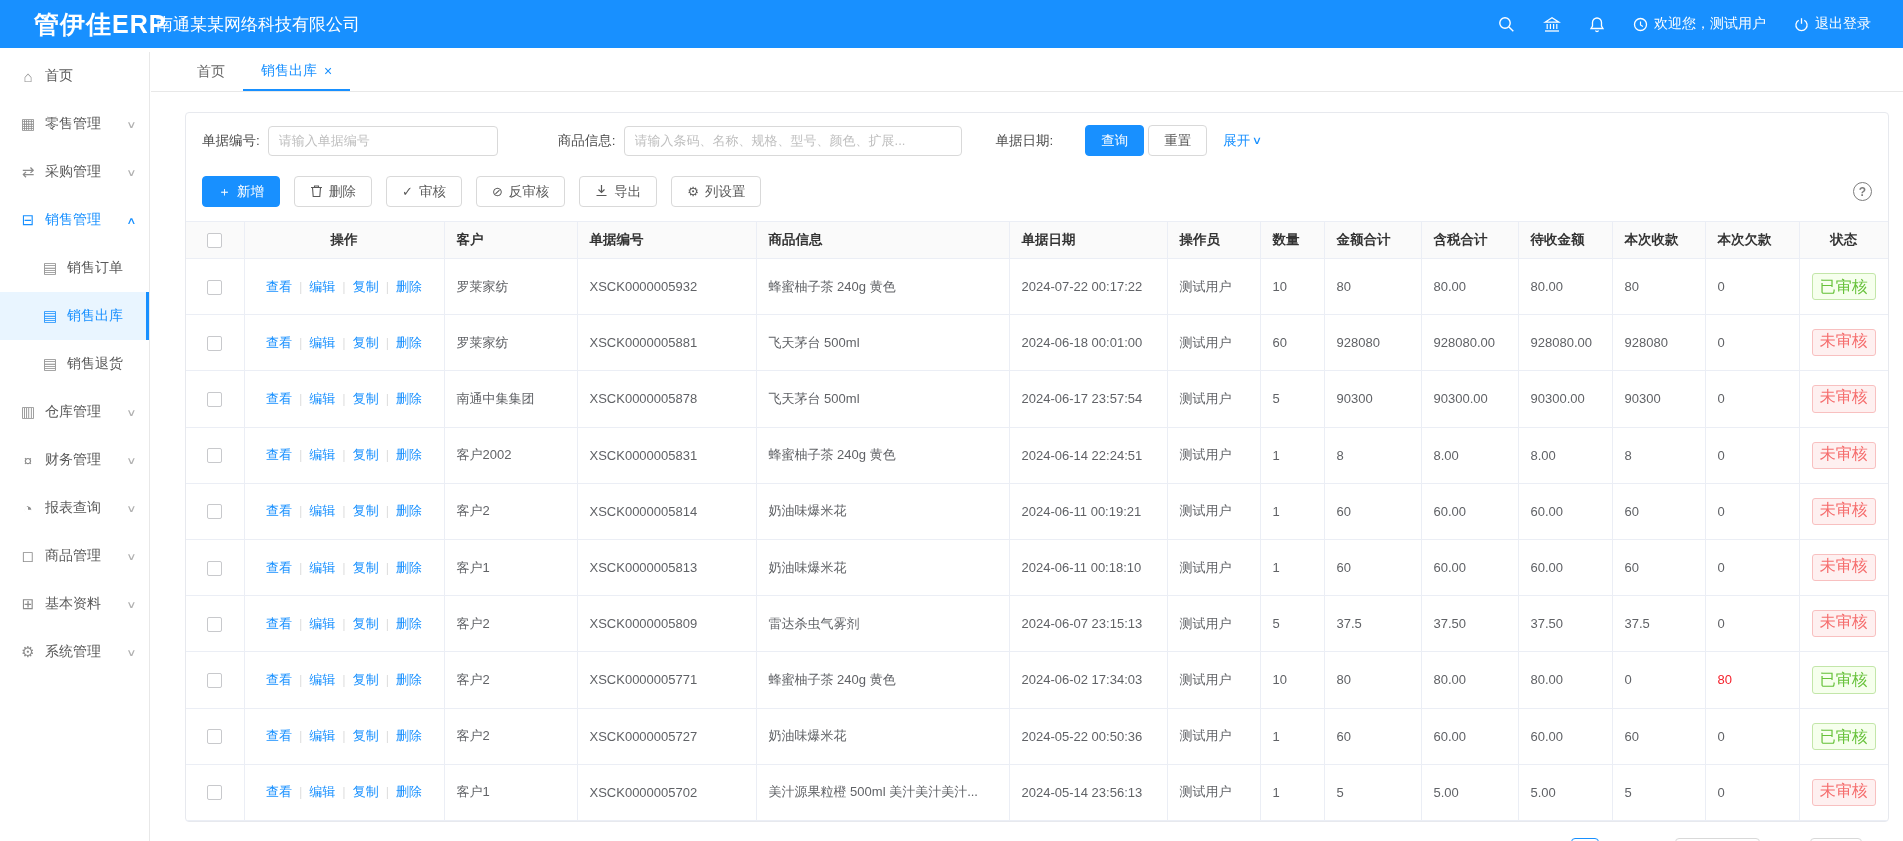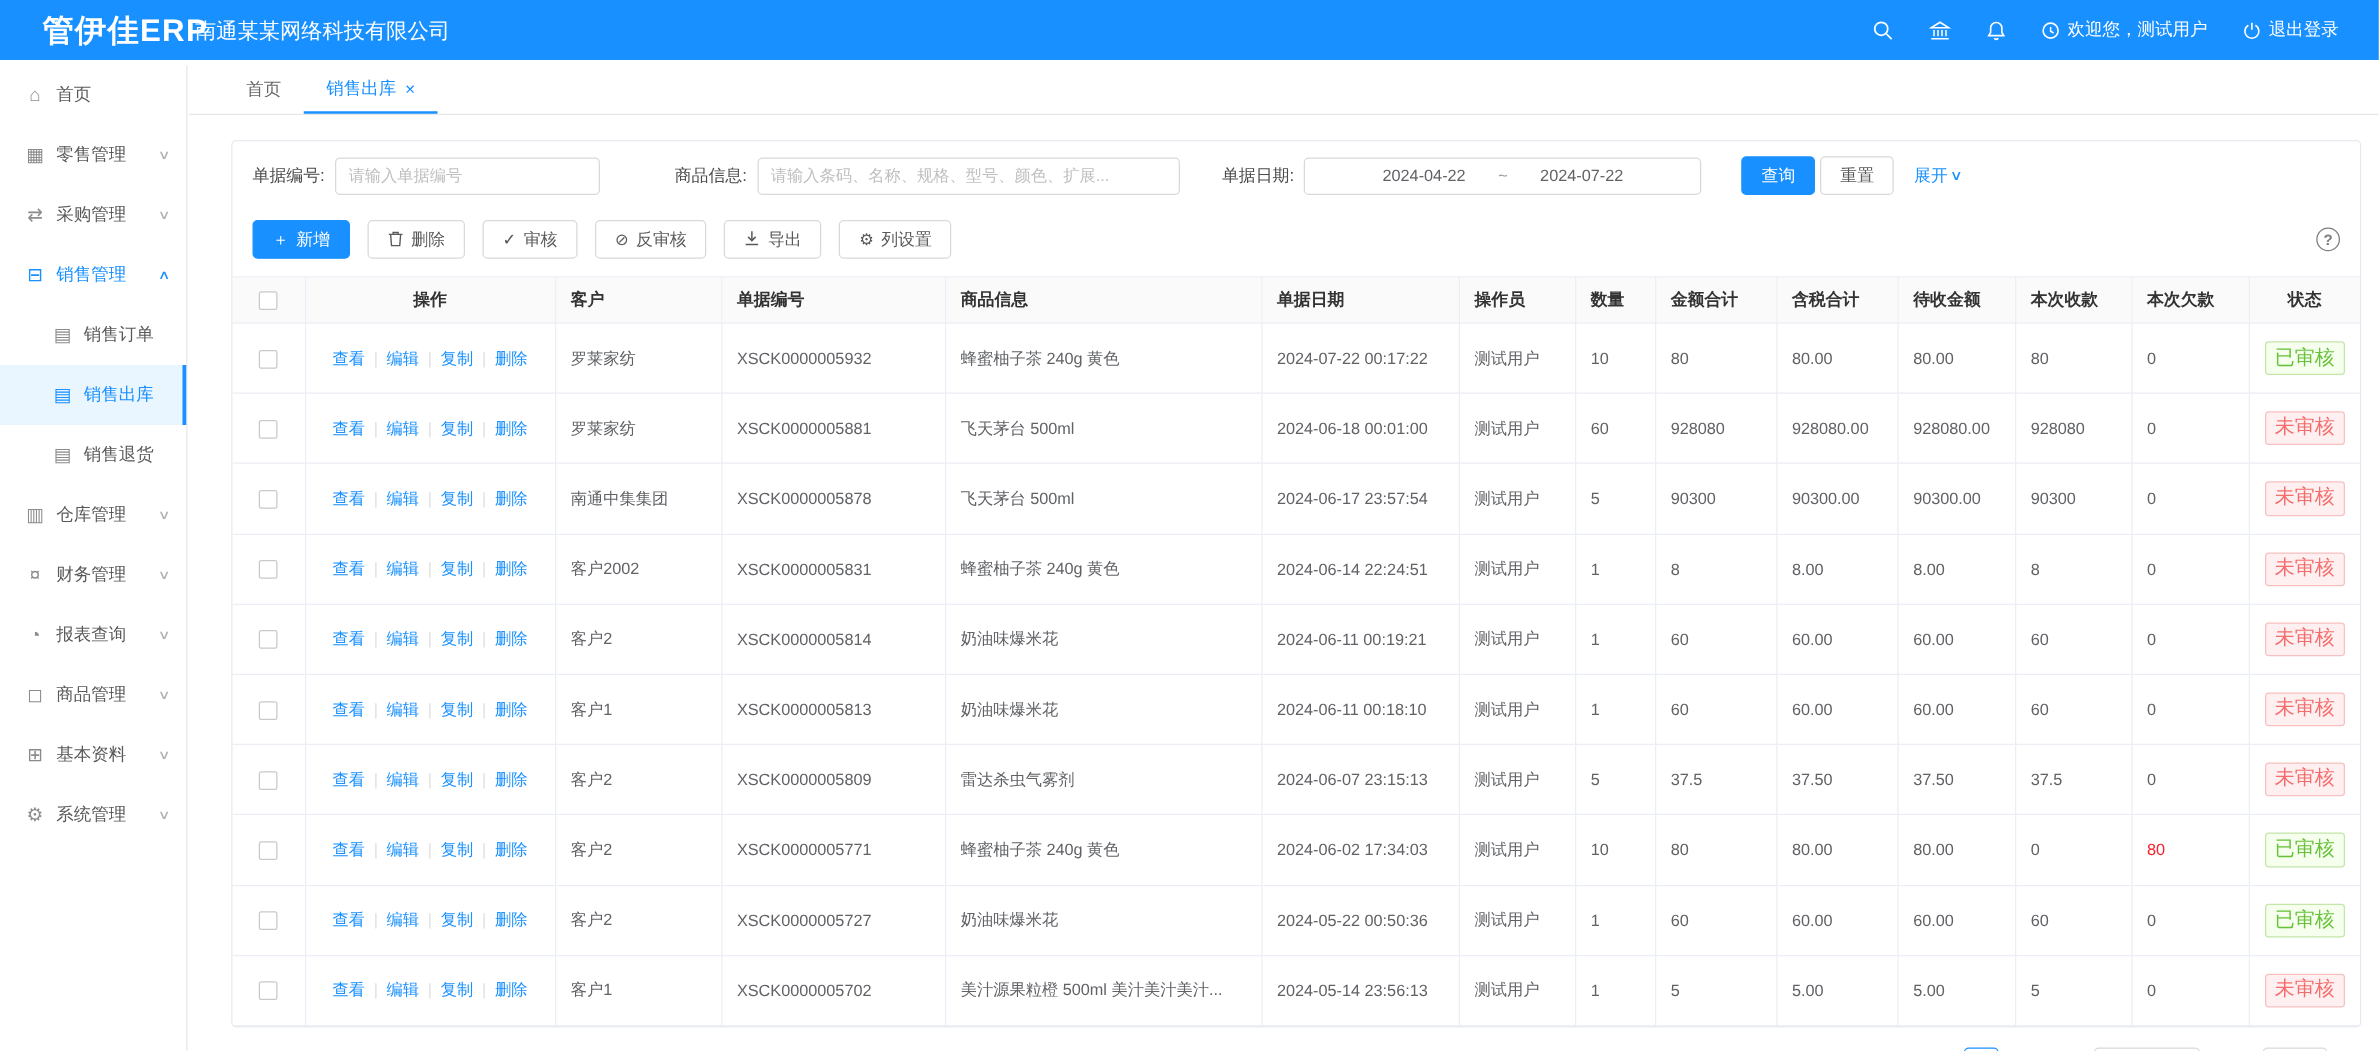--- a/index.html
+++ b/index.html
@@ -36,21 +36,21 @@
 
   .content { padding:0 14px 0 34px; }
   .card { margin-top:20px; border:1px solid #e7e9ee; border-radius:4px; background:#fff; }
 
   
   .filters { display:flex; align-items:center; padding:12px 16px 6px 16px; }
   .flabel { color:#4a4a4a; font-size:13.5px; white-space:nowrap; }
   .finput { height:30px; border:1px solid #d9d9d9; border-radius:4px; padding:0 10px; font-size:13px;
     color:#606266; margin-left:8px; font-family:inherit; }
   .finput::placeholder { color:#bfbfbf; }
-  .finput.doc { width:212px; margin-right:60px; }
+  .finput.doc { width:230px; margin-right:60px; }
   .finput.prod { width:338px; margin-right:34px; }
   .daterange { height:30px; border:1px solid #d9d9d9; border-radius:4px; width:318px; margin-left:8px;
     display:flex; align-items:center; justify-content:center; gap:26px; color:#606266; cursor:pointer; }
   .dsep { color:#999; }
   .btn { height:31px; border:1px solid #d9d9d9; border-radius:4px; background:#fff; color:#595959;
     font-size:13.5px; padding:0 15px; display:inline-flex; align-items:center; gap:6px; cursor:pointer;
     font-family:inherit; white-space:nowrap; }
   .btn.primary { background:#1890ff; border-color:#1890ff; color:#fff; }
   .filters .btn.primary { margin-left:32px; }
   .filters .btn + .btn { margin-left:4px; }
@@ -226,25 +226,20 @@
 
   <div class="content">
     <div class="card">
 
       <div class="filters">
         <span class="flabel">单据编号:</span>
         <input class="finput doc" placeholder="请输入单据编号" style="">
         <span class="flabel">商品信息:</span>
         <input class="finput prod" placeholder="请输入条码、名称、规格、型号、颜色、扩展..." style="">
         <span class="flabel">单据日期:</span>
-        <div class="daterange">
-          <span>2024-04-22</span>
-          <span class="dsep">~</span>
-          <span>2024-07-22</span>
-        </div>
         <button class="btn primary">查询</button>
         <button class="btn">重置</button>
         <a class="expand">
           <span>展开</span>
           <span class="chev">∨</span>
         </a>
       </div>
 
       <div class="toolbar">
         <button class="btn primary">

